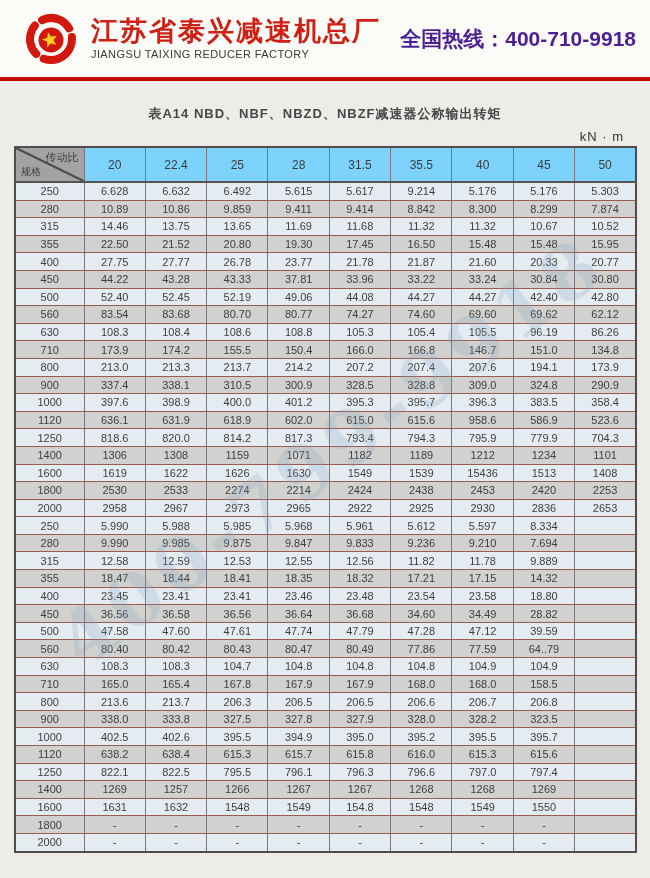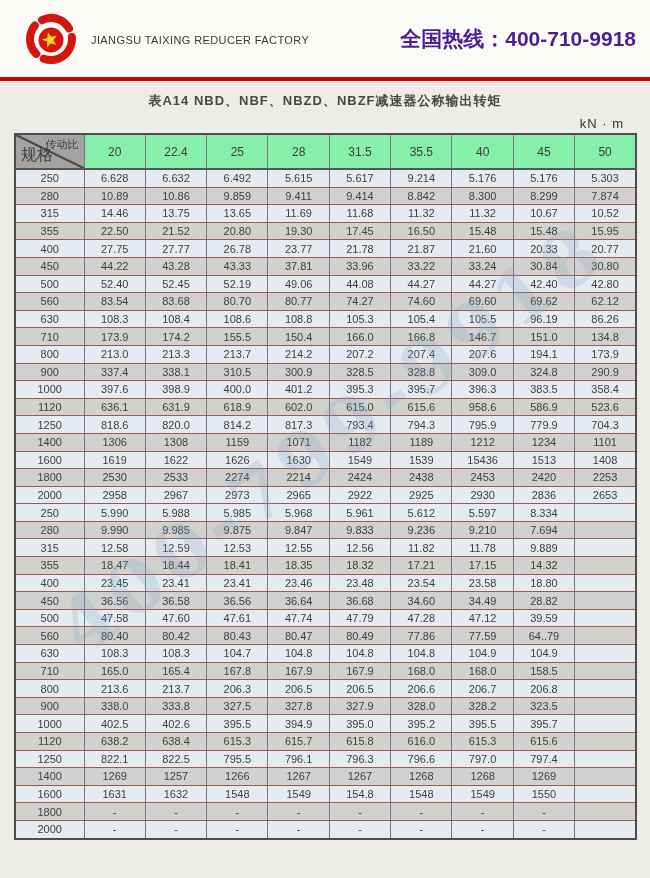--- a/index.html
+++ b/index.html
@@ -27,21 +27,21 @@
     letter-spacing: 0.4px; margin-top: 2px;
   }
   .hotline {
     margin-left: auto; margin-right: 14px;
     font-size: 21px; font-weight: bold; color: #4c1d95;
     white-space: nowrap;
   }
   .red-rule { height: 4px; background: #c30b06; }
 
   
-  .content { padding-top: 11px; }
+  .content { padding-top: 24px; }
   .table-title {
     text-align: center; font-size: 13px; font-weight: 600;
     color: #474747; letter-spacing: 1px;
   }
   .unit {
     text-align: right; margin: 6px 26px 2px 8px;
     font-size: 13px; color: #333; letter-spacing: 1px;
   }
 
   .table-wrap { position: relative; margin: 0 13px 0 14px; }
@@ -49,33 +49,33 @@
     width: 100%; border-collapse: collapse; table-layout: fixed;
     border: 2px solid #514b49;
   }
   col.spec-col { width: 69px; }
   th, td {
     border: 1px solid;
     border-color: #9c5a50 #7b7582; 
     text-align: center; padding: 0; overflow: hidden;
   }
   thead th {
-    height: 33px; background: #86efac; font-weight: normal;
+    height: 33px; background: #7dd3fc; font-weight: normal;
     font-size: 12px; color: #3c3c3c;
     border-bottom: 2px solid #5a524e;
   }
   tbody td { height: 16.6px; font-size: 11px; color: #3e3e3e; }
   tr.light td { background: #e5ecf1; }
   tr.gray  td { background: #d1d2cf; }
 
   
   th.corner { position: relative; background: #a3a3a3; }
   th.corner svg { position: absolute; inset: 0; width: 100%; height: 100%; }
   .corner-top    { position: absolute; top: 2px; right: 5px; font-size: 11px; }
-  .corner-bottom { position: absolute; bottom: 2px; left: 5px; font-size: 16px; }
+  .corner-bottom { position: absolute; bottom: 2px; left: 5px; font-size: 10px; }
 
   
   .watermark {
     position: absolute; left: 28px; top: 470px;
     transform: rotate(-37deg); transform-origin: left top;
     font-family: "DejaVu Serif", serif;
     font-size: 74px; font-weight: bold; letter-spacing: 7px;
     color: rgba(128, 158, 192, 0.22);
     white-space: nowrap; pointer-events: none;
   }
@@ -87,20 +87,21 @@
 
   <header class="topbar">
     <div class="logo">
       <svg viewBox="0 0 52 52" xmlns="http://www.w3.org/2000/svg">
         <circle cx="26" cy="26" r="21" fill="none" stroke="#d3170f" stroke-width="8" stroke-dasharray="31 9" stroke-linecap="round" transform="rotate(25 26 26)"></circle>
         <circle cx="26" cy="27" r="12.5" fill="#d3170f"></circle>
         <polygon fill="#ffd41d" points="25,19 27,24.25 32.61,24.53 28.23,28.05 29.7,33.47 25,30.4 20.3,33.47 21.77,28.05 17.39,24.53 23,24.25" transform="rotate(-15 25 27)"></polygon>
       </svg>
     </div>
     <div class="company">
+      <div class="company-cn">江苏省泰兴减速机总厂</div>
       <div class="company-en">JIANGSU TAIXING REDUCER FACTORY</div>
     </div>
     <div class="hotline">
       <span>全国热线：</span><span>400-710-9918</span>
     </div>
   </header>
 
   <div class="red-rule"></div>
 
   <main class="content">

